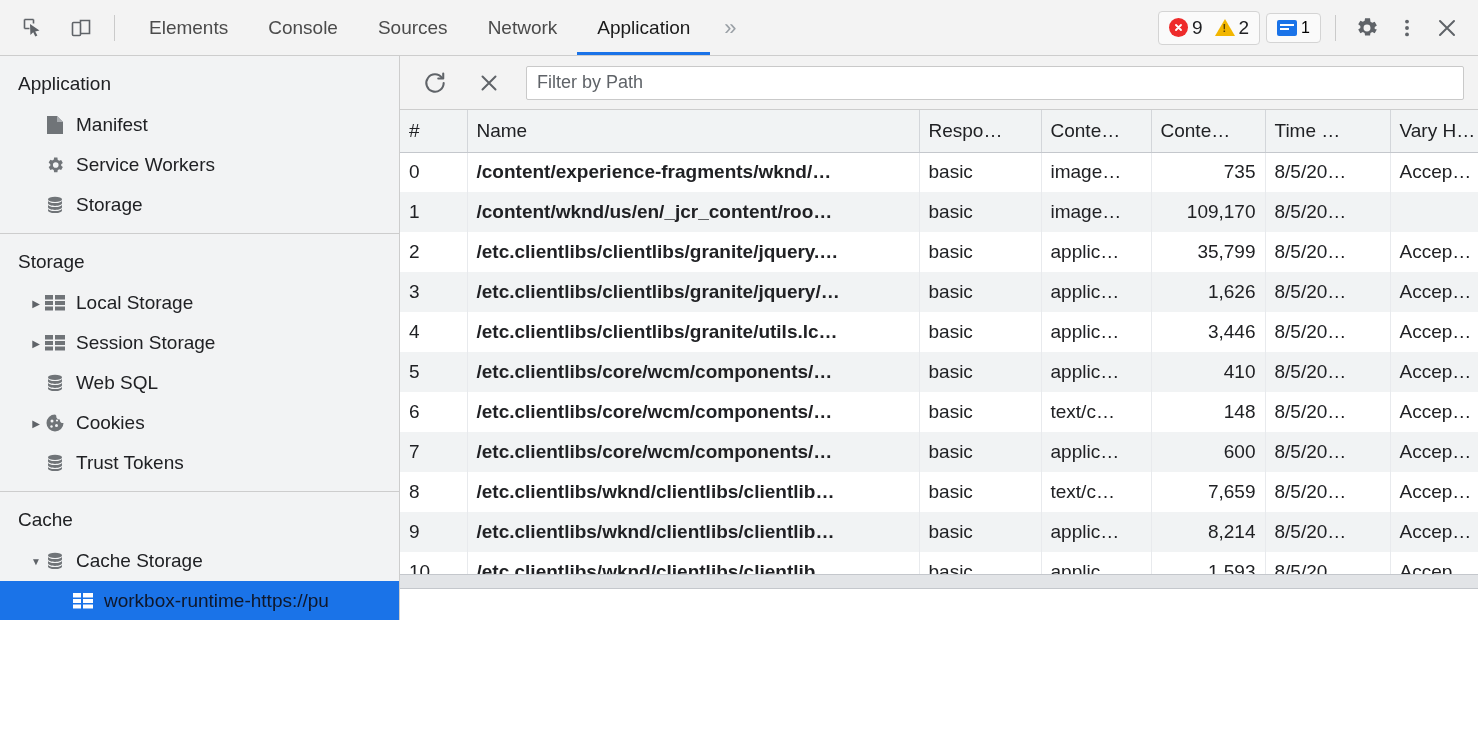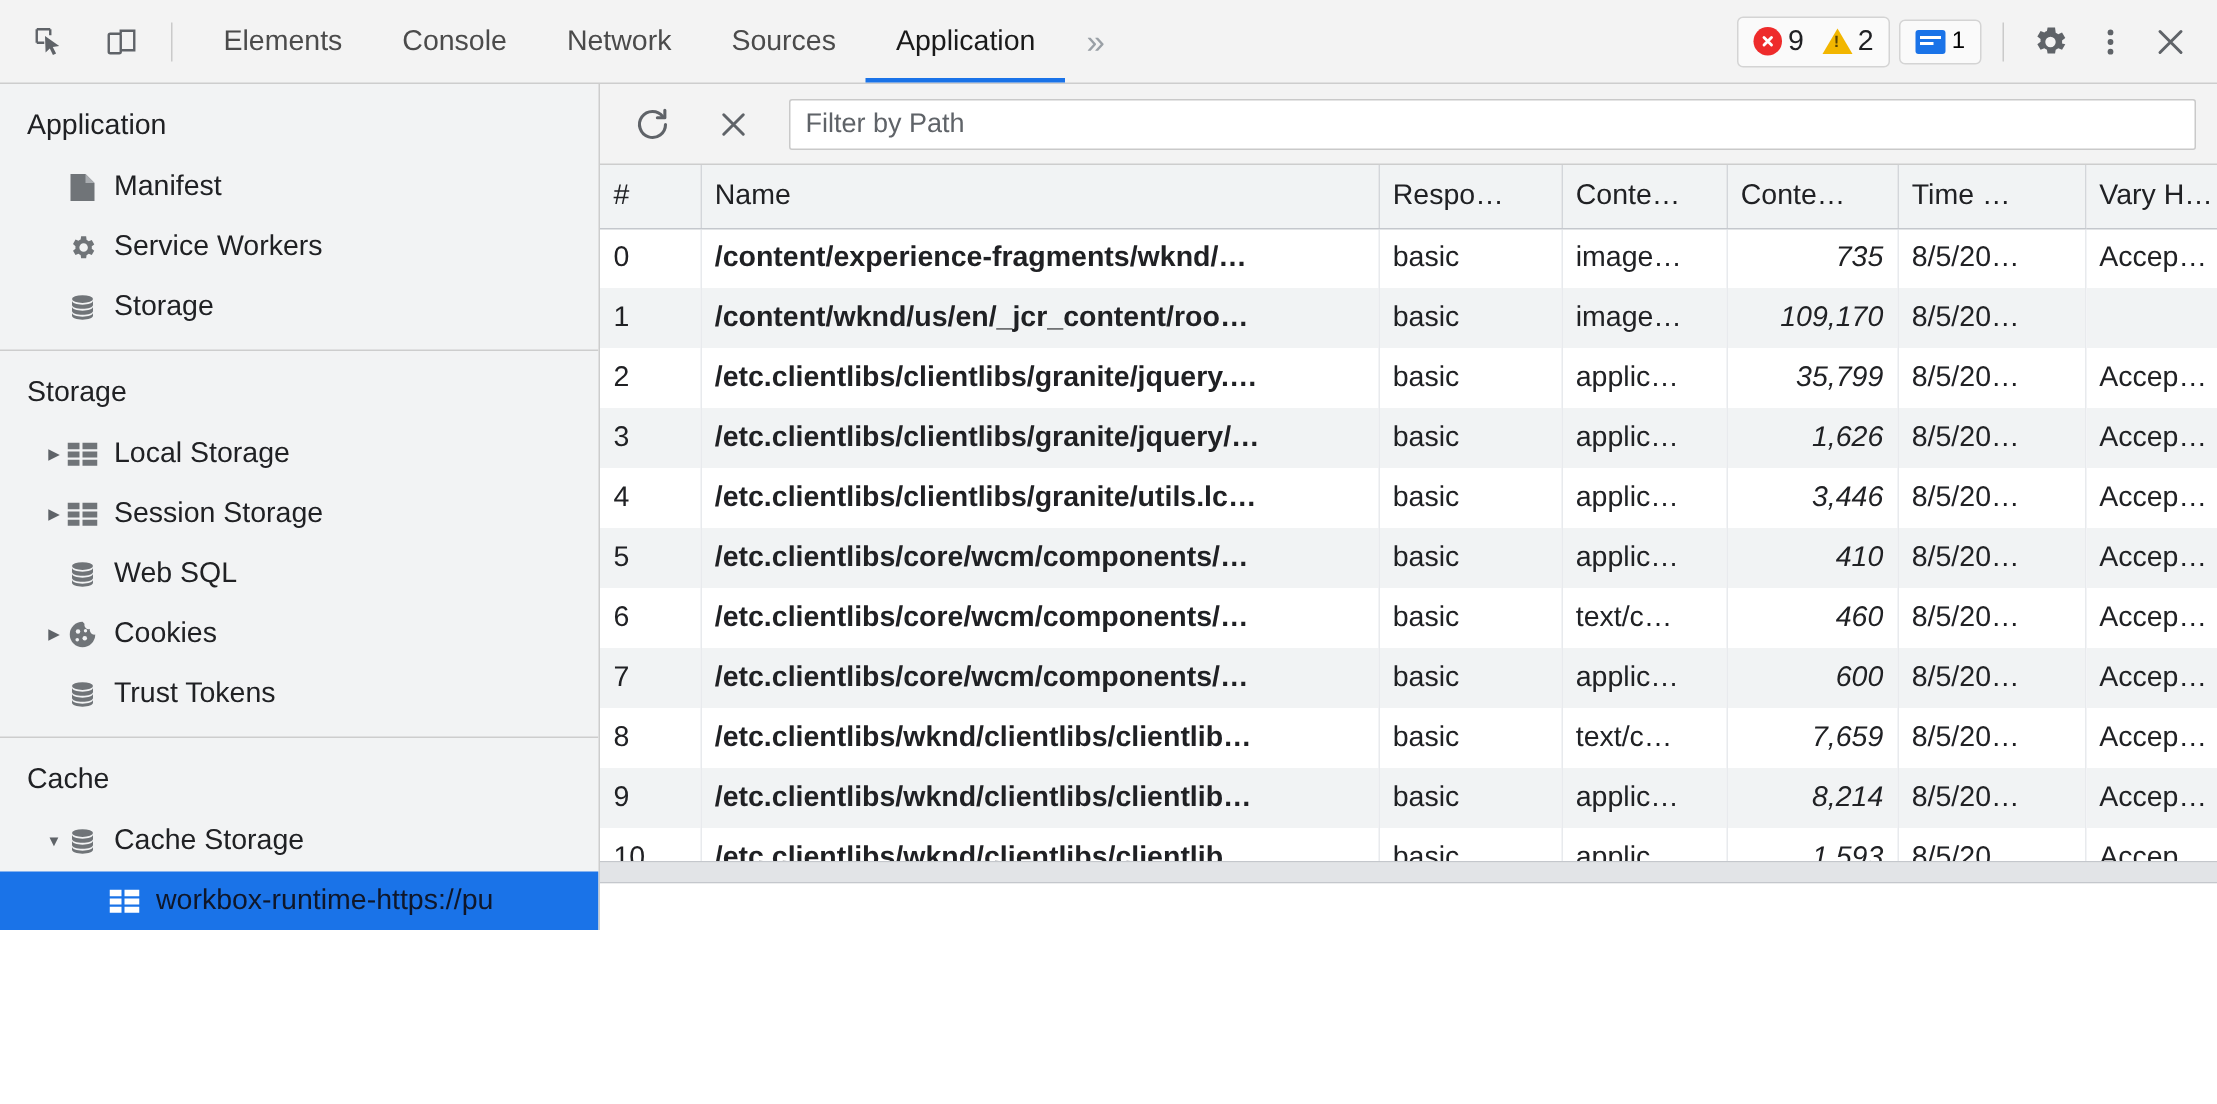--- a/index.html
+++ b/index.html
@@ -268,21 +268,21 @@
     padding: 0 9px;
     border-right: 1px solid #e8eaed;
     overflow: hidden;
     white-space: nowrap;
     text-overflow: ellipsis;
     font-size: 19px;
     color: #202124;
   }
   table.grid tbody tr:nth-child(even) { background: #f1f3f4; }
   table.grid tbody tr:nth-child(odd) { background: #ffffff; }
-  td.num { text-align: right; font-style: italic; }
+  td.num { text-align: right; }
   .col-idx { width: 67px; }
   .col-name { width: 452px; font-weight: bold; }
   .col-resp { width: 122px; }
   .col-ct   { width: 110px; }
   .col-cl   { width: 114px; }
   .col-time { width: 125px; }
   .col-vary { width: 110px; }
 
   .splitter {
     height: 14px;
@@ -319,24 +319,24 @@
     </div>
 
     <div class="tabs">
       <div class="tab">
           <span>Elements</span>
         </div>
       <div class="tab">
           <span>Console</span>
         </div>
       <div class="tab">
+          <span>Sources</span>
+        </div>
+      <div class="tab">
           <span>Network</span>
-        </div>
-      <div class="tab">
-          <span>Sources</span>
         </div>
       <div class="tab active">
           <span>Application</span>
         </div>
       <div class="tab-more">
           <span>»</span>
         </div>
     </div>
 
     <div class="tb-right">
@@ -627,21 +627,21 @@
                 <td class="col-ct">applic…</td>
                 <td class="col-cl num">410</td>
                 <td class="col-time">8/5/20…</td>
                 <td class="col-vary">Accep…</td>
               </tr>
               <tr>
                 <td class="col-idx">6</td>
                 <td class="col-name">/etc.clientlibs/core/wcm/components/…</td>
                 <td class="col-resp">basic</td>
                 <td class="col-ct">text/c…</td>
-                <td class="col-cl num">460</td>
+                <td class="col-cl num">148</td>
                 <td class="col-time">8/5/20…</td>
                 <td class="col-vary">Accep…</td>
               </tr>
               <tr>
                 <td class="col-idx">7</td>
                 <td class="col-name">/etc.clientlibs/core/wcm/components/…</td>
                 <td class="col-resp">basic</td>
                 <td class="col-ct">applic…</td>
                 <td class="col-cl num">600</td>
                 <td class="col-time">8/5/20…</td>

